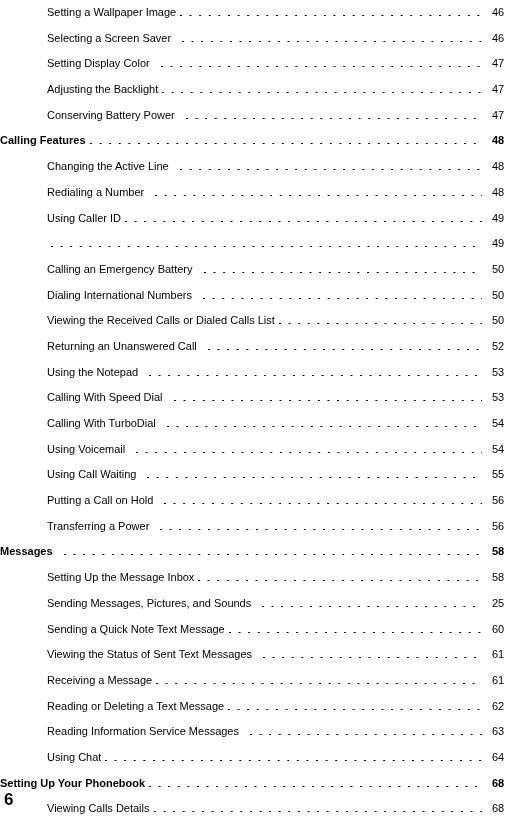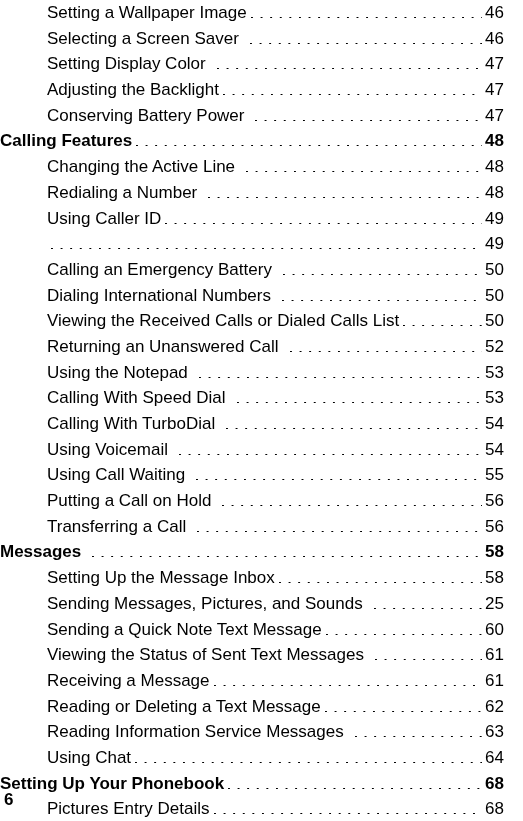--- a/index.html
+++ b/index.html
@@ -24,21 +24,21 @@
     top: 0;
     width: 523px;
   }
 
   .toc-row {
     display: flex;
     align-items: baseline;
     height: 25.7px;
     width: 523px;
     box-sizing: border-box;
-    font-size: 17px;
+    font-size: 11px;
     line-height: 25.7px;
     white-space: nowrap;
   }
 
   
   .toc-row.level-0 {
     font-weight: bold;
   }
   
   .toc-row.level-1 {
@@ -71,21 +71,21 @@
     bottom: 0px;
     height: 2px;
     background-image: radial-gradient(circle at 1px 1px, #000 1.05px, rgba(0,0,0,0) 1.3px);
     background-size: 9.6px 2px;
     background-repeat: repeat-x;
   }
 
   .toc-page {
     flex: 0 0 auto;
     width: 26px;
-    text-align: left;
+    text-align: center;
     padding-right: 12px;
     font-weight: inherit;
   }
 
   #folio {
     position: absolute;
     left: 4px;
     top: 790px;
     font-size: 17px;
     line-height: 20px;
@@ -190,21 +190,21 @@
       <span class="toc-title">Using Call Waiting</span>
       <span class="toc-leader"></span>
       <span class="toc-page">55</span>
     </div>
     <div class="toc-row level-1 gap">
       <span class="toc-title">Putting a Call on Hold</span>
       <span class="toc-leader"></span>
       <span class="toc-page">56</span>
     </div>
     <div class="toc-row level-1 gap">
-      <span class="toc-title">Transferring a Call</span>
+      <span class="toc-title">Transferring a Power</span>
       <span class="toc-leader"></span>
       <span class="toc-page">56</span>
     </div>
     <div class="toc-row level-0 gap">
       <span class="toc-title">Messages</span>
       <span class="toc-leader"></span>
       <span class="toc-page">58</span>
     </div>
     <div class="toc-row level-1">
       <span class="toc-title">Setting Up the Message Inbox</span>
@@ -245,19 +245,19 @@
       <span class="toc-title">Using Chat</span>
       <span class="toc-leader"></span>
       <span class="toc-page">64</span>
     </div>
     <div class="toc-row level-0">
       <span class="toc-title">Setting Up Your Phonebook</span>
       <span class="toc-leader"></span>
       <span class="toc-page">68</span>
     </div>
     <div class="toc-row level-1">
-      <span class="toc-title">Pictures Entry Details</span>
+      <span class="toc-title">Viewing Calls Details</span>
       <span class="toc-leader"></span>
       <span class="toc-page">68</span>
     </div>
   </div>
 
 <div id="folio">6</div>
 
 </body></html>

